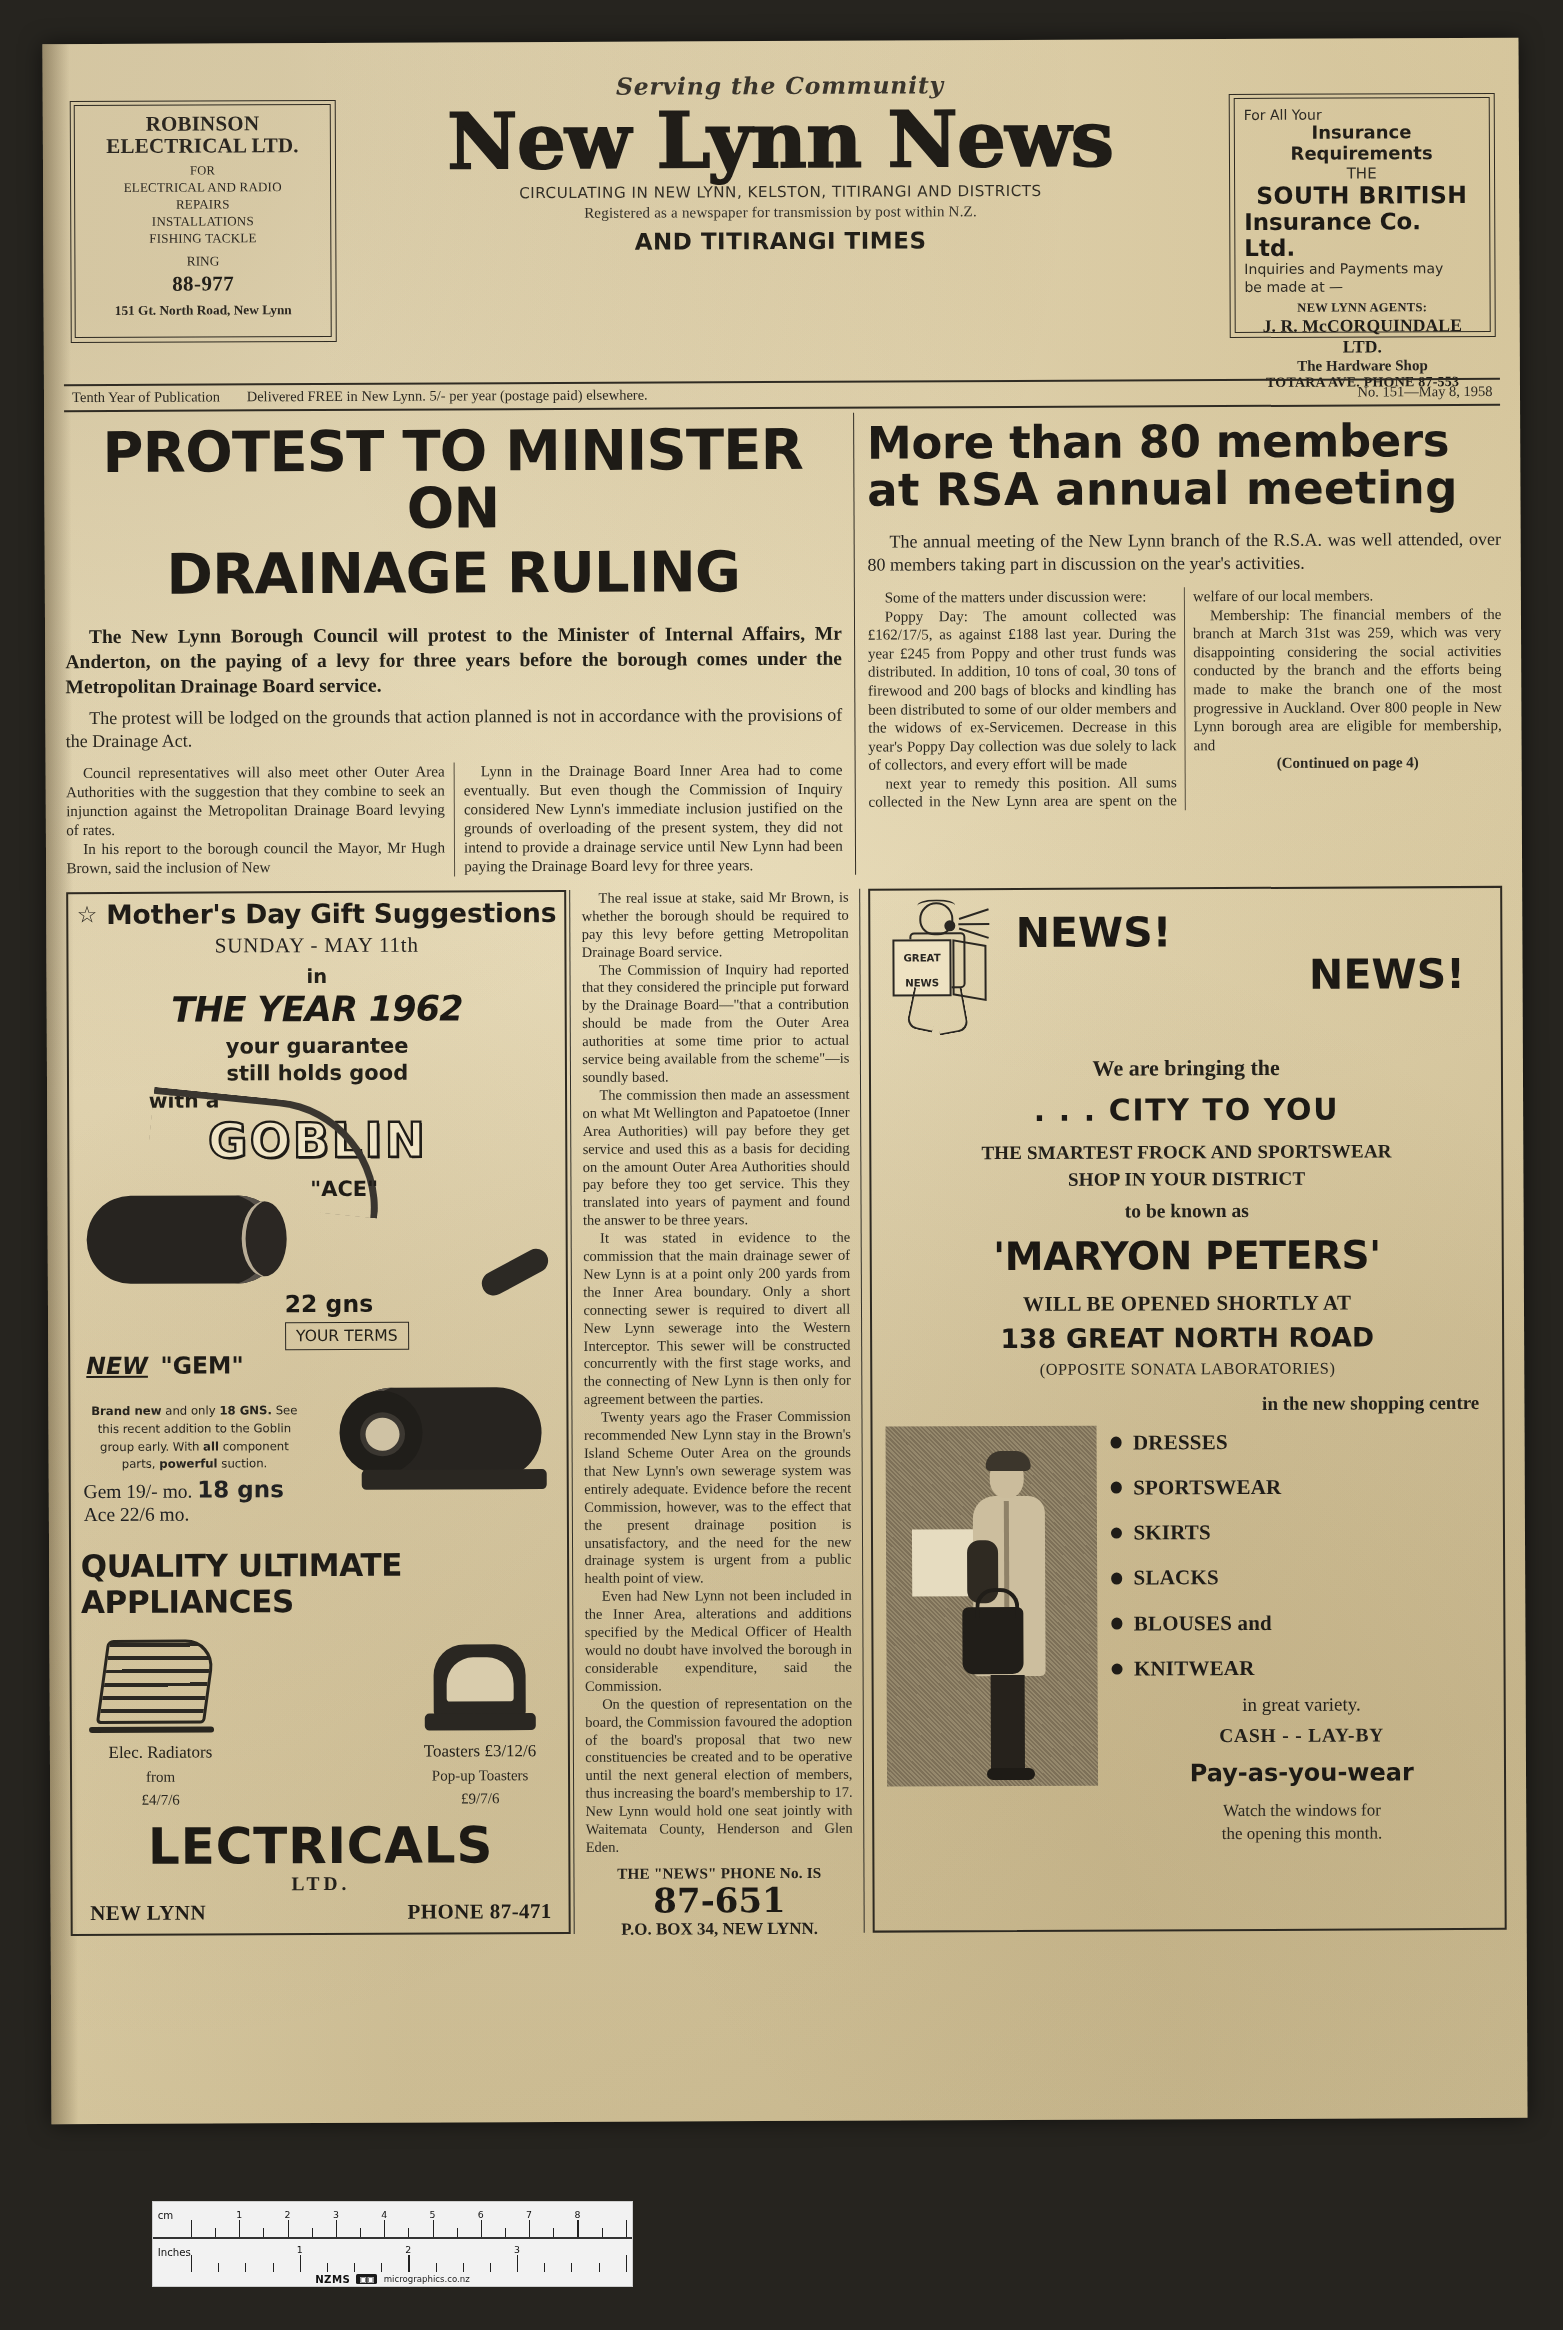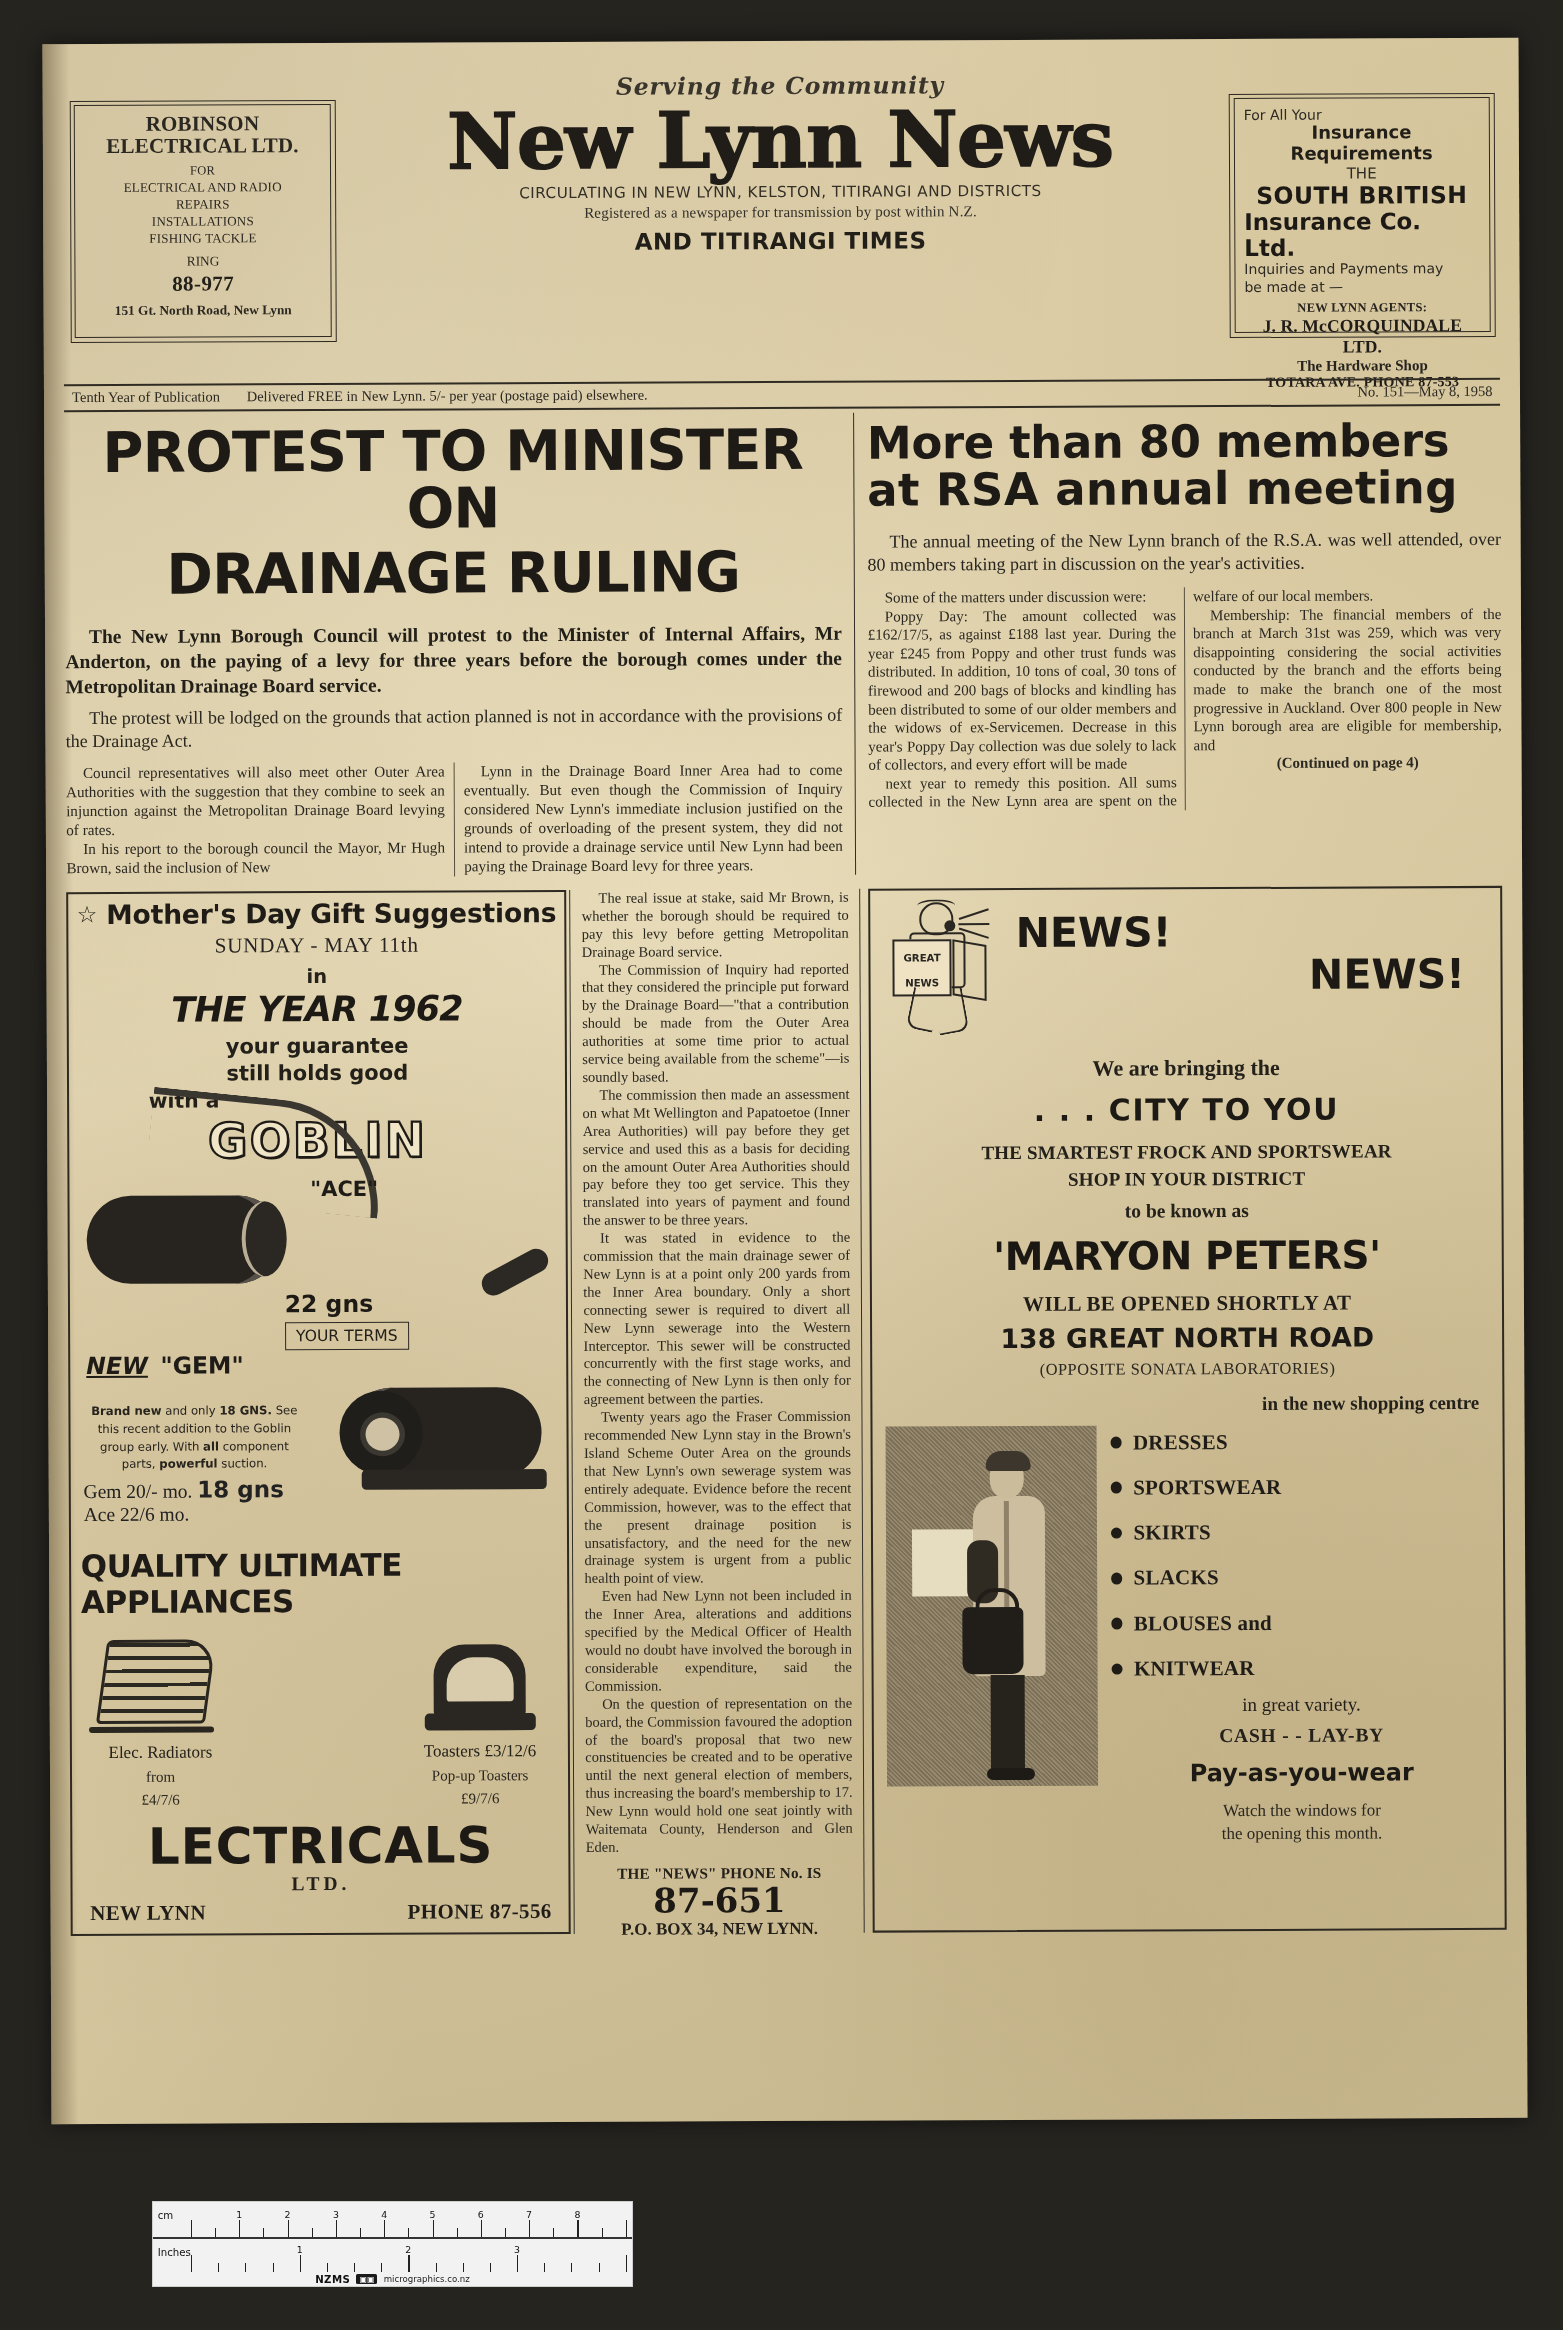--- a/index.html
+++ b/index.html
@@ -438,21 +438,21 @@
         <div class="acehdr">"ACE"</div>
         <div class="gns22">22 gns</div>
         <div class="yourterms">YOUR TERMS</div>
         <div class="gemhdr"><u>NEW</u><span class="gemquo">"GEM"</span></div>
       </div>
 
       <div class="gem-row">
         <div class="gemtxt"><b>Brand new</b><span> and only </span><b>18 GNS.</b><span> See this recent addition to the Goblin group early. With </span><b>all</b><span> component parts, </span><b>powerful</b><span> suction.</span></div>
         <div class="vac2"></div>
         <div class="vac2base"></div>
-        <div class="gemprice1"><span>Gem 20/- mo.</span> <b>18 gns</b></div>
+        <div class="gemprice1"><span>Gem 19/- mo.</span> <b>18 gns</b></div>
         <div class="gemprice2">Ace 22/6 mo.</div>
       </div>
 
       <div class="qua">QUALITY ULTIMATE APPLIANCES</div>
 
       <div class="appliances">
         <div class="app">
           <div class="app-art">
                 <div class="rad"></div>
               </div>
@@ -467,21 +467,21 @@
           <div class="app-t1">Toasters £3/12/6</div>
           <div class="app-t2">Pop-up Toasters</div>
           <div class="app-t2">£9/7/6</div>
         </div>
       </div>
 
       <div class="lectricals">LECTRICALS</div>
       <div class="ltd">LTD.</div>
       <div class="lec-foot">
         <span>NEW LYNN</span>
-        <span>PHONE 87-556</span>
+        <span>PHONE 87-471</span>
       </div>
     </div>
 
     <div class="midcol">
       <div class="bodytext">
         <p>The real issue at stake, said Mr Brown, is whether the borough should be required to pay this levy before getting Metropolitan Drainage Board service.</p>
         <p>The Commission of Inquiry had reported that they considered the principle put forward by the Drainage Board—"that a contribution should be made from the Outer Area authorities at some time prior to actual service being available from the scheme"—is soundly based.</p>
         <p>The commission then made an assessment on what Mt Wellington and Papatoetoe (Inner Area Authorities) will pay before they get service and used this as a basis for deciding on the amount Outer Area Authorities should pay before they too get service. This they translated into years of payment and found the answer to be three years.</p>
         <p>It was stated in evidence to the commission that the main drainage sewer of New Lynn is at a point only 200 yards from the Inner Area boundary. Only a short connecting sewer is required to divert all New Lynn sewerage into the Western Interceptor. This sewer will be constructed concurrently with the first stage works, and the connecting of New Lynn is then only for agreement between the parties.</p>
         <p>Twenty years ago the Fraser Commission recommended New Lynn stay in the Brown's Island Scheme Outer Area on the grounds that New Lynn's own sewerage system was entirely adequate. Evidence before the recent Commission, however, was to the effect that the present drainage position is unsatisfactory, and the need for the new drainage system is urgent from a public health point of view.</p>

